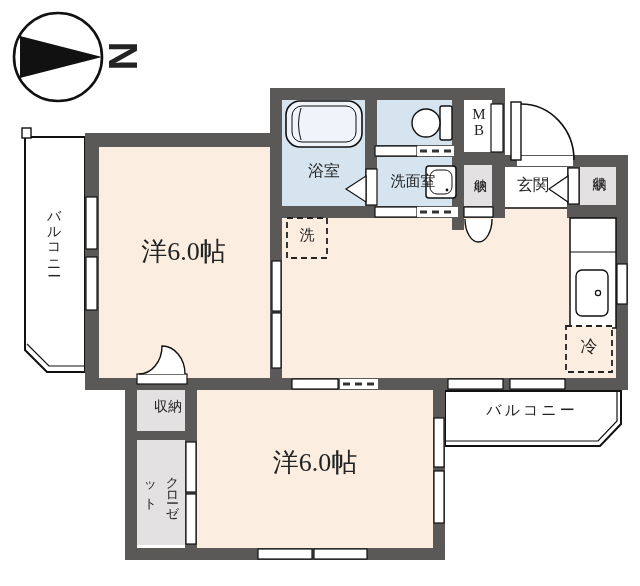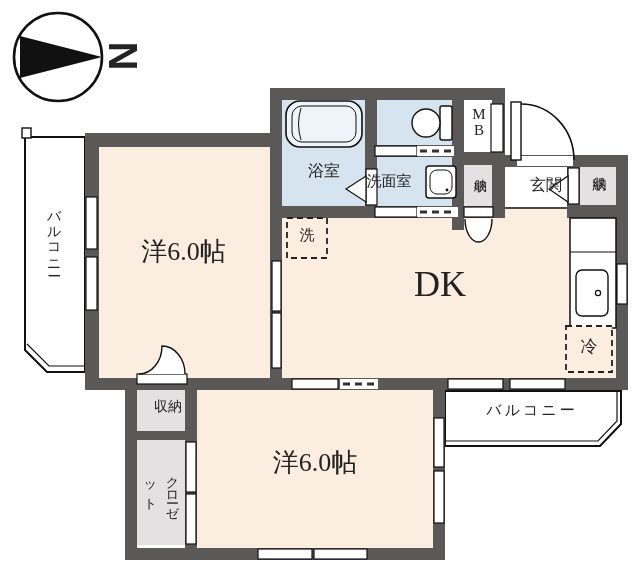--- a/index.html
+++ b/index.html
@@ -145,31 +145,30 @@
   </svg>
 
   <div class="lbl compass-n" style="left:98px;top:32px;width:48px;height:48px;font-size:40px;">N</div>
 
   <div class="lbl vert" style="left:43px;top:200px;font-size:14px;">バルコニー</div>
 
   <div class="lbl" style="left:97px;top:237px;width:173px;font-size:26px;">洋6.0帖</div>
 
   <div class="lbl" style="left:282px;top:162px;width:84px;font-size:16px;">浴室</div>
 
-  <div class="lbl" style="left:361px;top:173px;width:56px;font-size:15px;">洗面室</div>
+  <div class="lbl" style="left:385px;top:173px;width:56px;font-size:15px;">洗面室</div>
 
-  <div class="lbl" style="left:504px;top:176px;width:58px;font-size:16px;text-align:right;">玄関</div>
+  <div class="lbl" style="left:504px;top:176px;width:58px;font-size:16px;">玄関</div>
 
   <div class="lbl vert" style="left:468px;top:106px;width:22px;font-size:15px;letter-spacing:0;">MB</div>
 
   <div class="lbl vert" style="left:466px;top:169px;width:24px;font-size:13px;letter-spacing:0;">収納</div>
 
   <div class="lbl vert" style="left:586px;top:166px;width:24px;font-size:14px;letter-spacing:0;">収納</div>
 
-  <div class="lbl" style="left:385px;top:264px;width:110px;font-size:36px;">DK</div>
 
   <div class="lbl" style="left:287px;top:227px;width:40px;font-size:15px;">洗</div>
 
   <div class="lbl" style="left:566px;top:337px;width:46px;font-size:17px;">冷</div>
 
   <div class="lbl" style="left:137px;top:399px;width:62px;font-size:14px;">収納</div>
 
   <div class="lbl vert" style="left:139px;top:464px;width:44px;height:50px;font-size:13px;letter-spacing:0;line-height:1.7;">クローゼット</div>
 
   <div class="lbl" style="left:197px;top:448px;width:236px;font-size:26px;">洋6.0帖</div>

